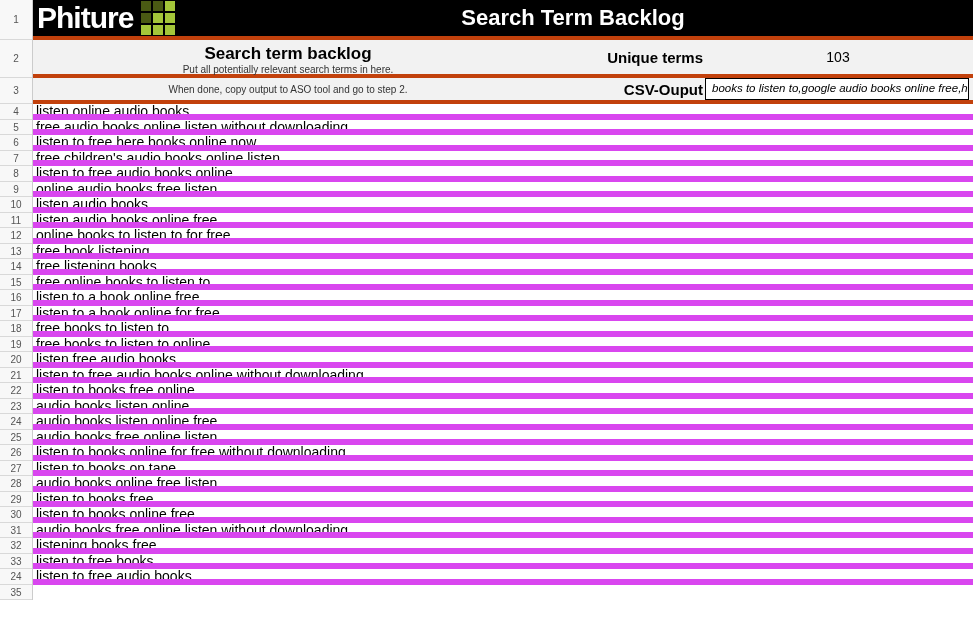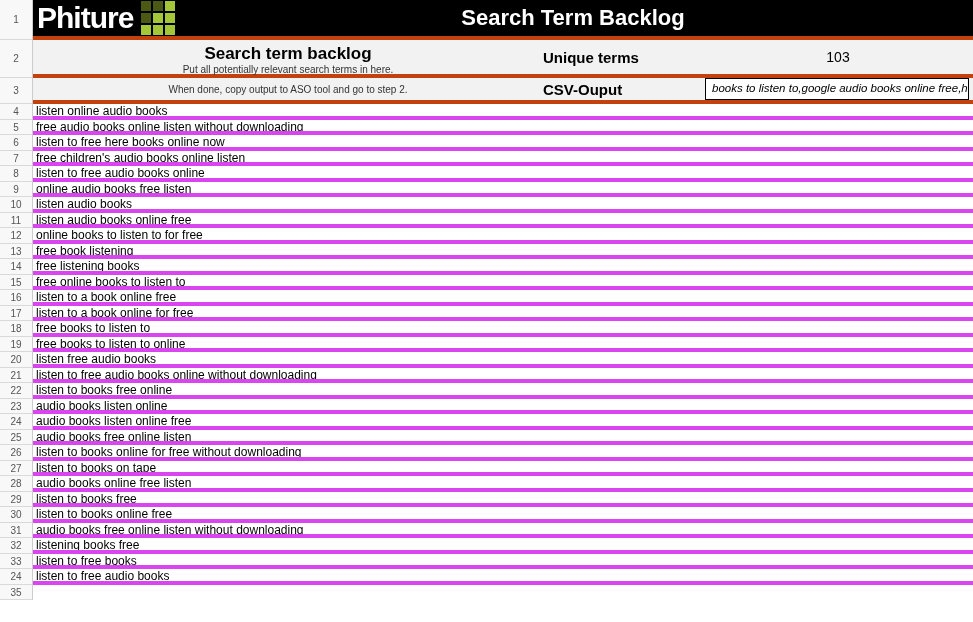--- a/index.html
+++ b/index.html
@@ -105,21 +105,21 @@
     line-height: 1.1;
   }
   .kv-block {
     display: flex;
     align-items: center;
   }
   .kv-label {
     width: 160px;
     font-size: 15px;
     font-weight: 700;
-    text-align: left;
+    text-align: right;
   }
   .kv-value {
     flex: 1;
     text-align: center;
     font-size: 14px;
   }
   
   .row3 {
     height: 26px;
     background: #f2f2f2;
@@ -136,23 +136,23 @@
     font-size: 11.5px;
     font-style: italic;
     padding: 3px 6px;
     overflow: hidden;
     white-space: nowrap;
   }
   
   .term-row {
     height: 15.5px;
     line-height: 15.5px;
-    font-size: 12px;
+    font-size: 14px;
     padding-left: 3px;
-    border-bottom: 4px solid #d946ef;
+    border-bottom: 6px solid #d946ef;
     white-space: nowrap;
     overflow: hidden;
   }
 </style>
 </head>
 <body>
 
 <div class="sheet">
   <div class="rownum-col">
     <div class="rownum r1">1</div>

